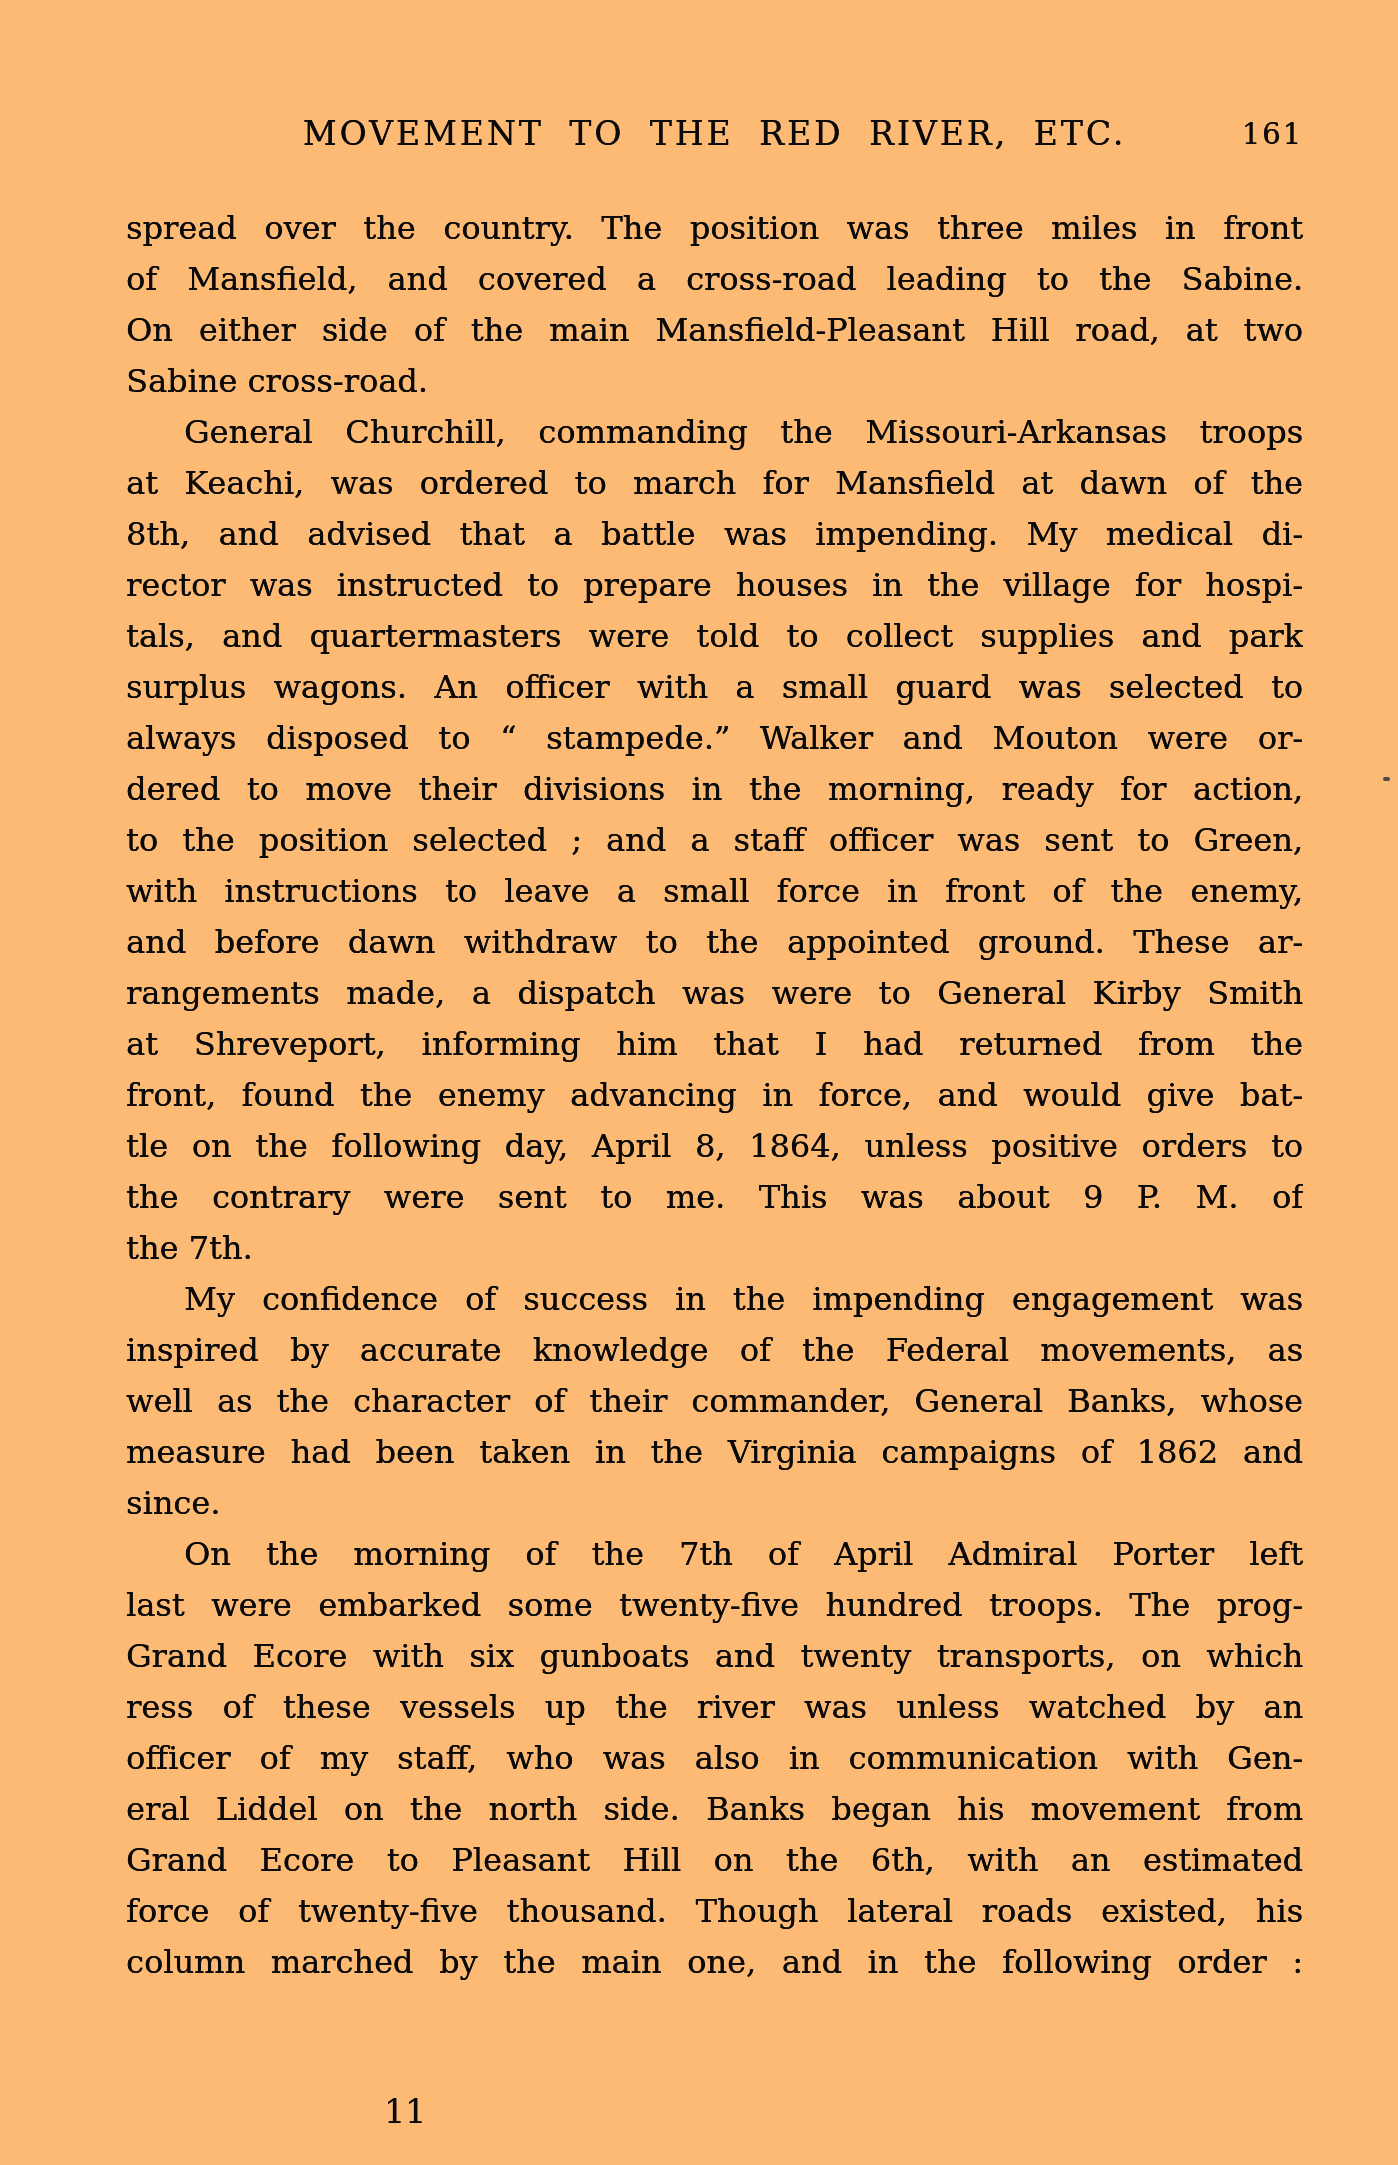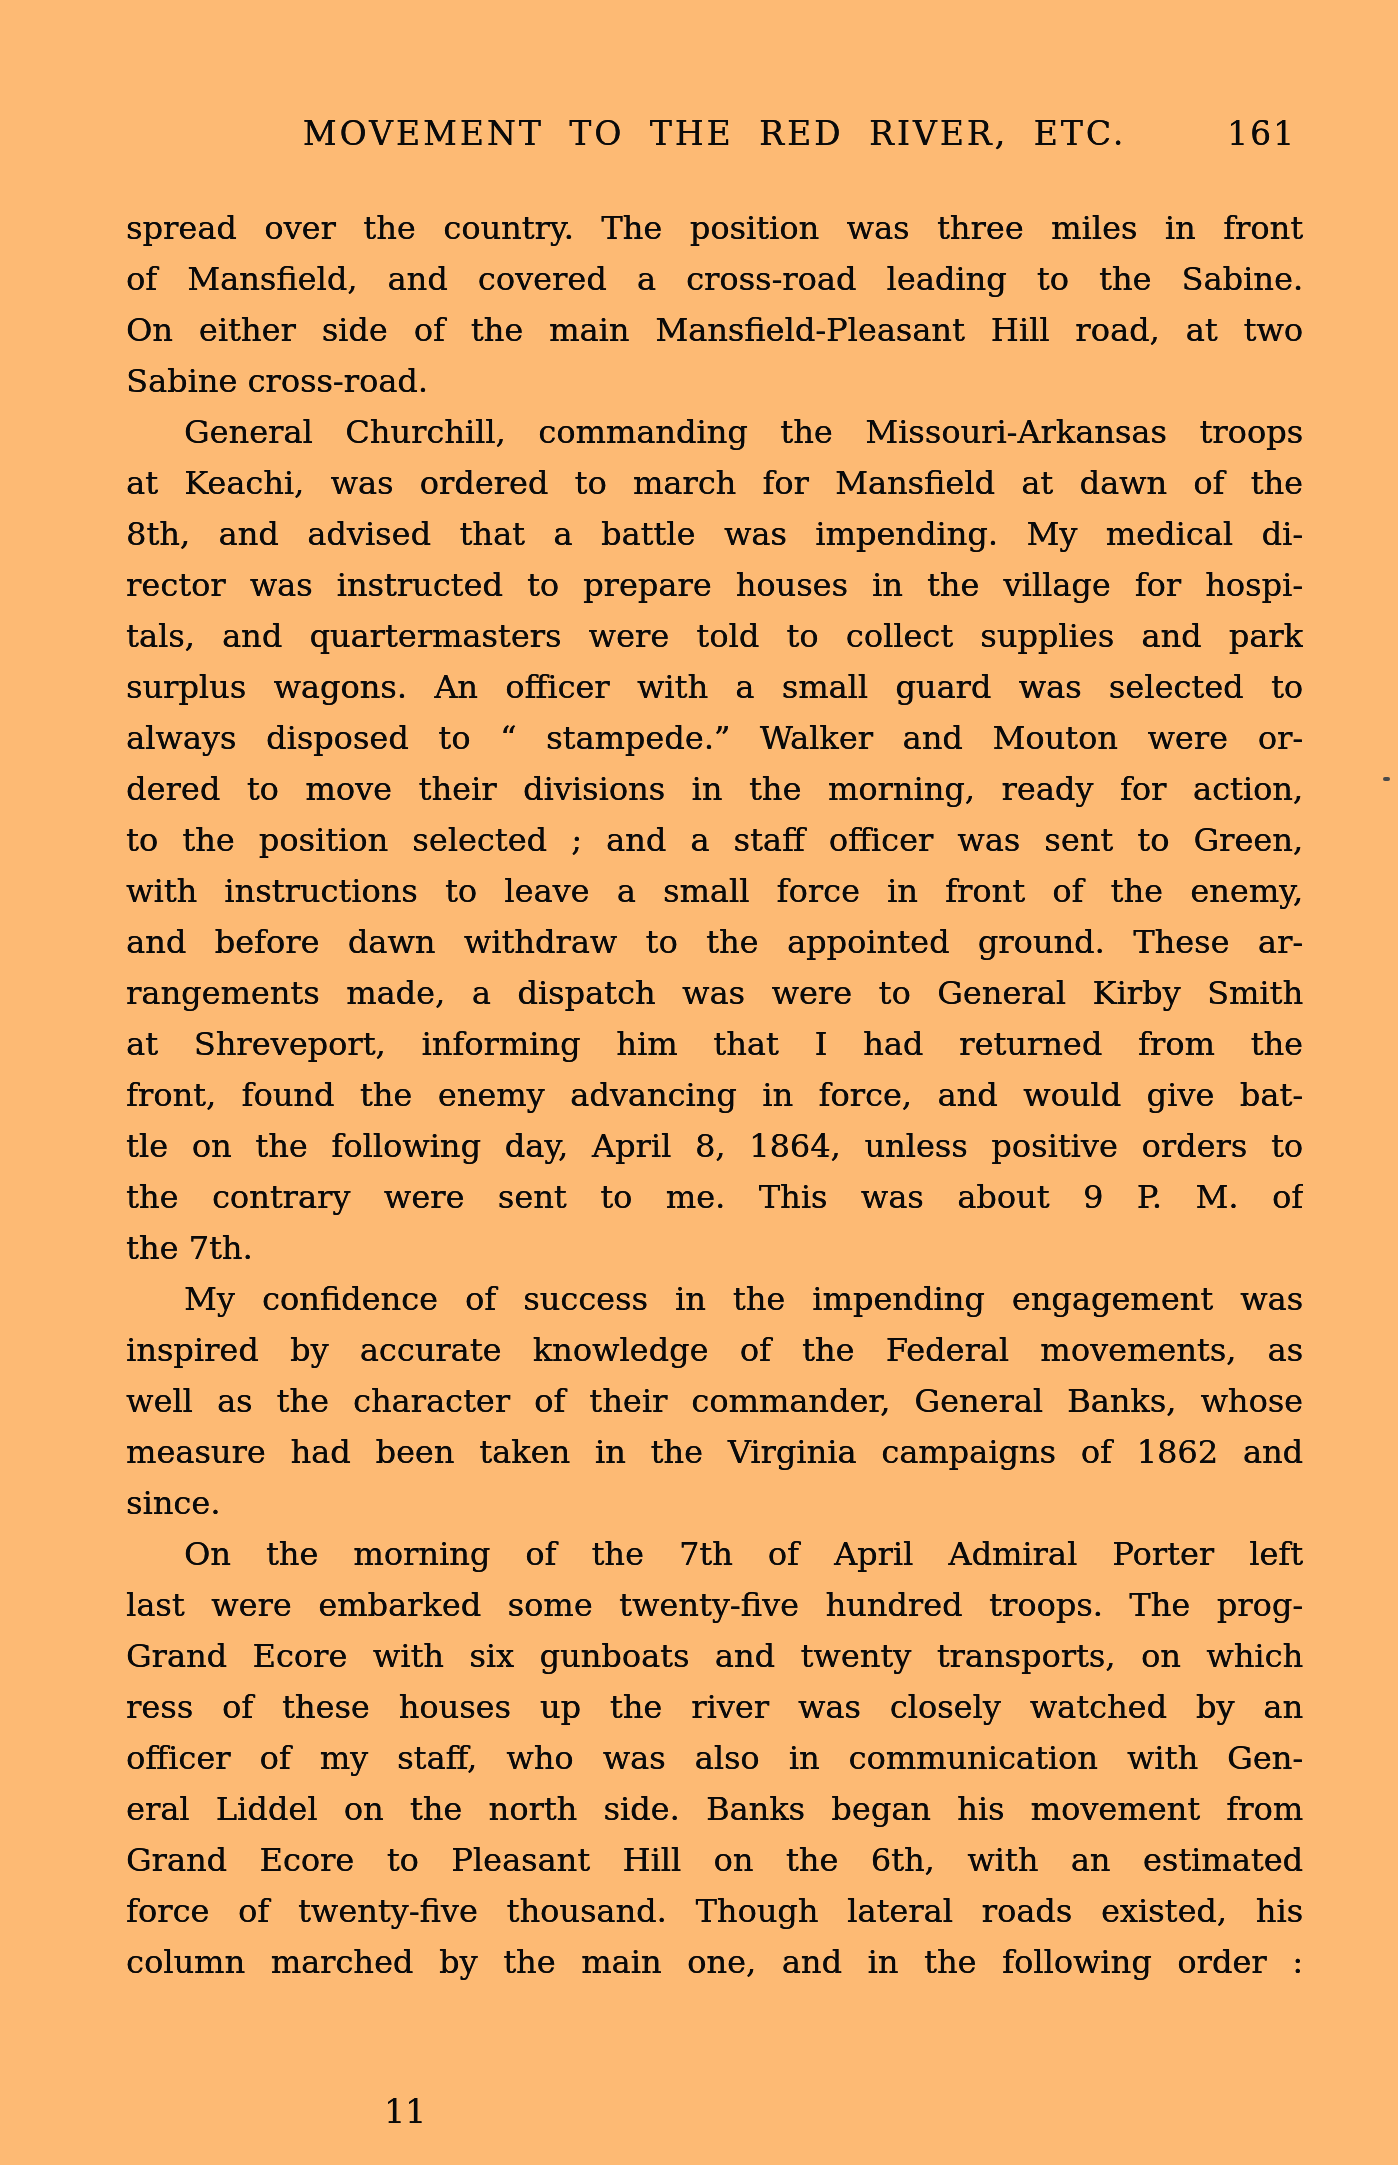--- a/index.html
+++ b/index.html
@@ -27,23 +27,23 @@
     text-align: center;
     font-size: 33px;
     line-height: 44px;
     letter-spacing: 3px;
     word-spacing: 12px;
     text-shadow: 0.35px 0 0 currentColor;
     white-space: nowrap;
   }
   .page-number {
     position: absolute;
-    right: 7px;
+    right: 0;
     top: 0;
-    font-size: 33px;
+    font-size: 29px;
     line-height: 44px;
     letter-spacing: 2px;
     text-shadow: 0.35px 0 0 currentColor;
   }
   .body-text {
     position: absolute;
     top: 203px;
     left: 126px;
     width: 1177px;
     font-size: 32px;
@@ -122,21 +122,21 @@
       <div class="ln">inspired by accurate knowledge of the Federal movements, as</div>
       <div class="ln">well as the character of their commander, General Banks, whose</div>
       <div class="ln">measure had been taken in the Virginia campaigns of 1862 and</div>
       <div class="ln end">since.</div>
     </div>
 
     <div class="para">
       <div class="ln first">On the morning of the 7th of April Admiral Porter left</div>
       <div class="ln">last were embarked some twenty-five hundred troops.  The prog-</div>
       <div class="ln">Grand Ecore with six gunboats and twenty transports, on which</div>
-      <div class="ln">ress of these houses up the river was closely watched by an</div>
+      <div class="ln">ress of these vessels up the river was unless watched by an</div>
       <div class="ln">officer of my staff, who was also in communication with Gen-</div>
       <div class="ln">eral Liddel on the north side.  Banks began his movement from</div>
       <div class="ln">Grand Ecore to Pleasant Hill on the 6th, with an estimated</div>
       <div class="ln">force of twenty-five thousand.  Though lateral roads existed, his</div>
       <div class="ln">column marched by the main one, and in the following order :</div>
     </div>
 
   </div>
 
   <div class="signature-mark">11</div>

